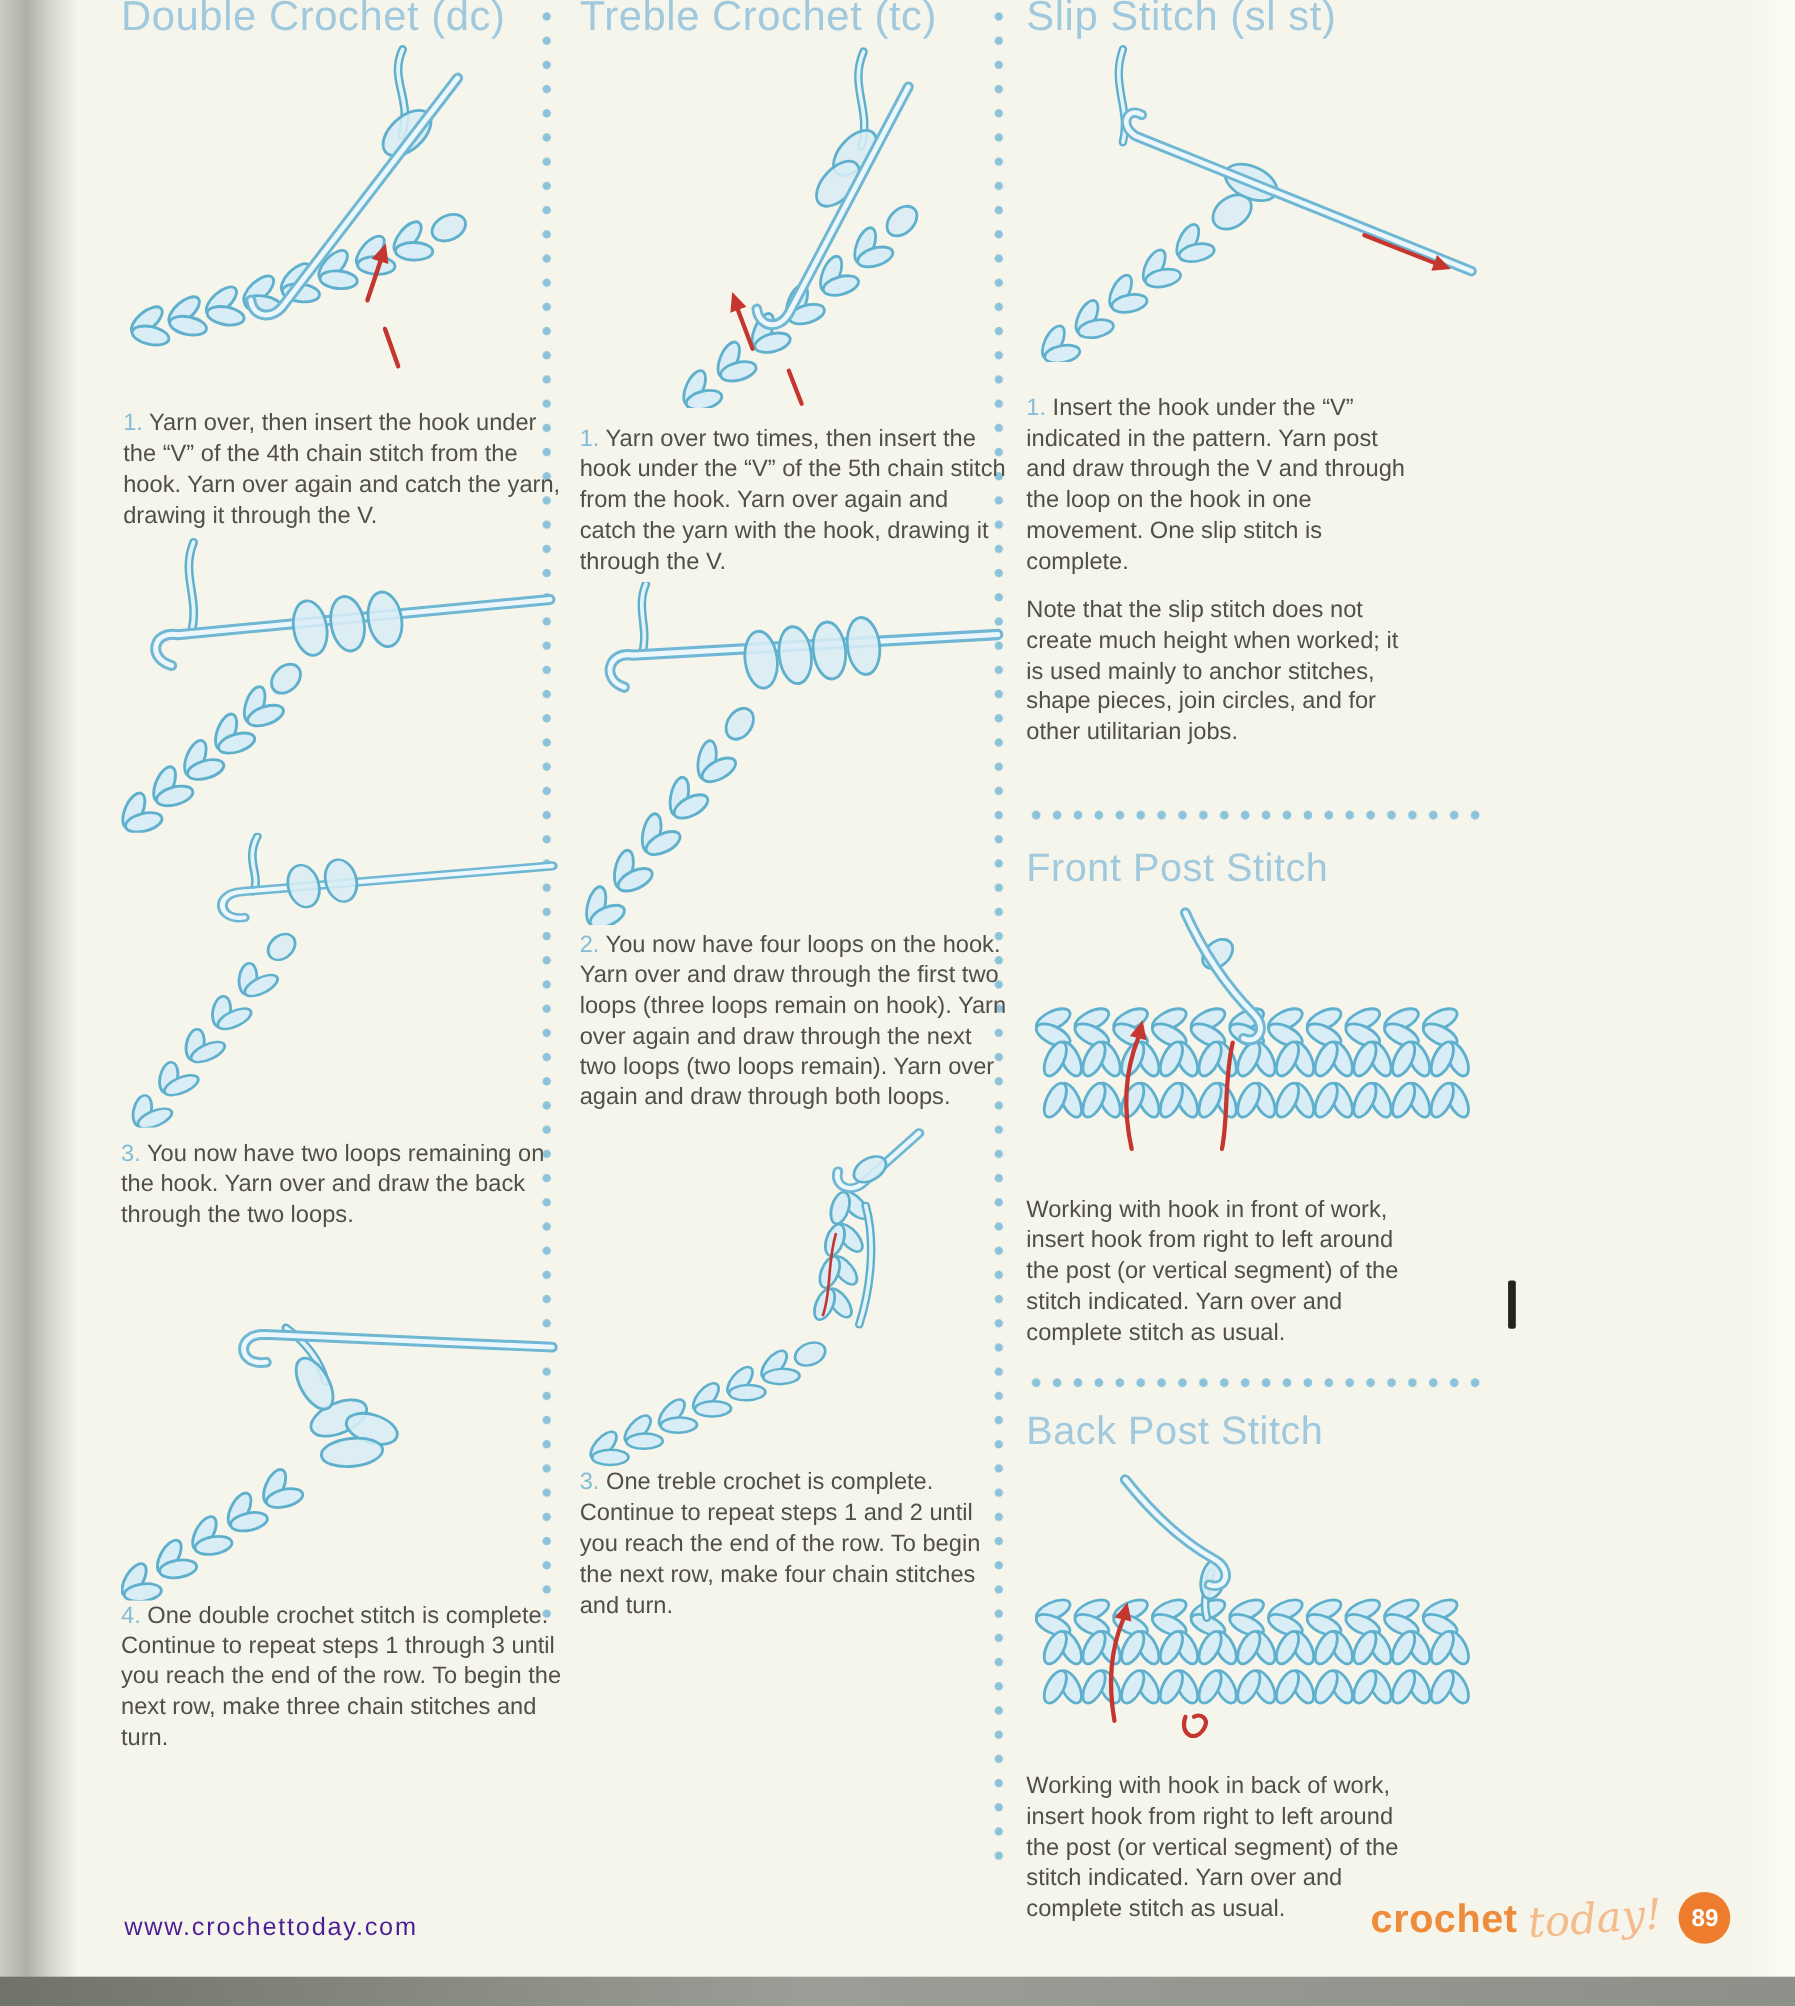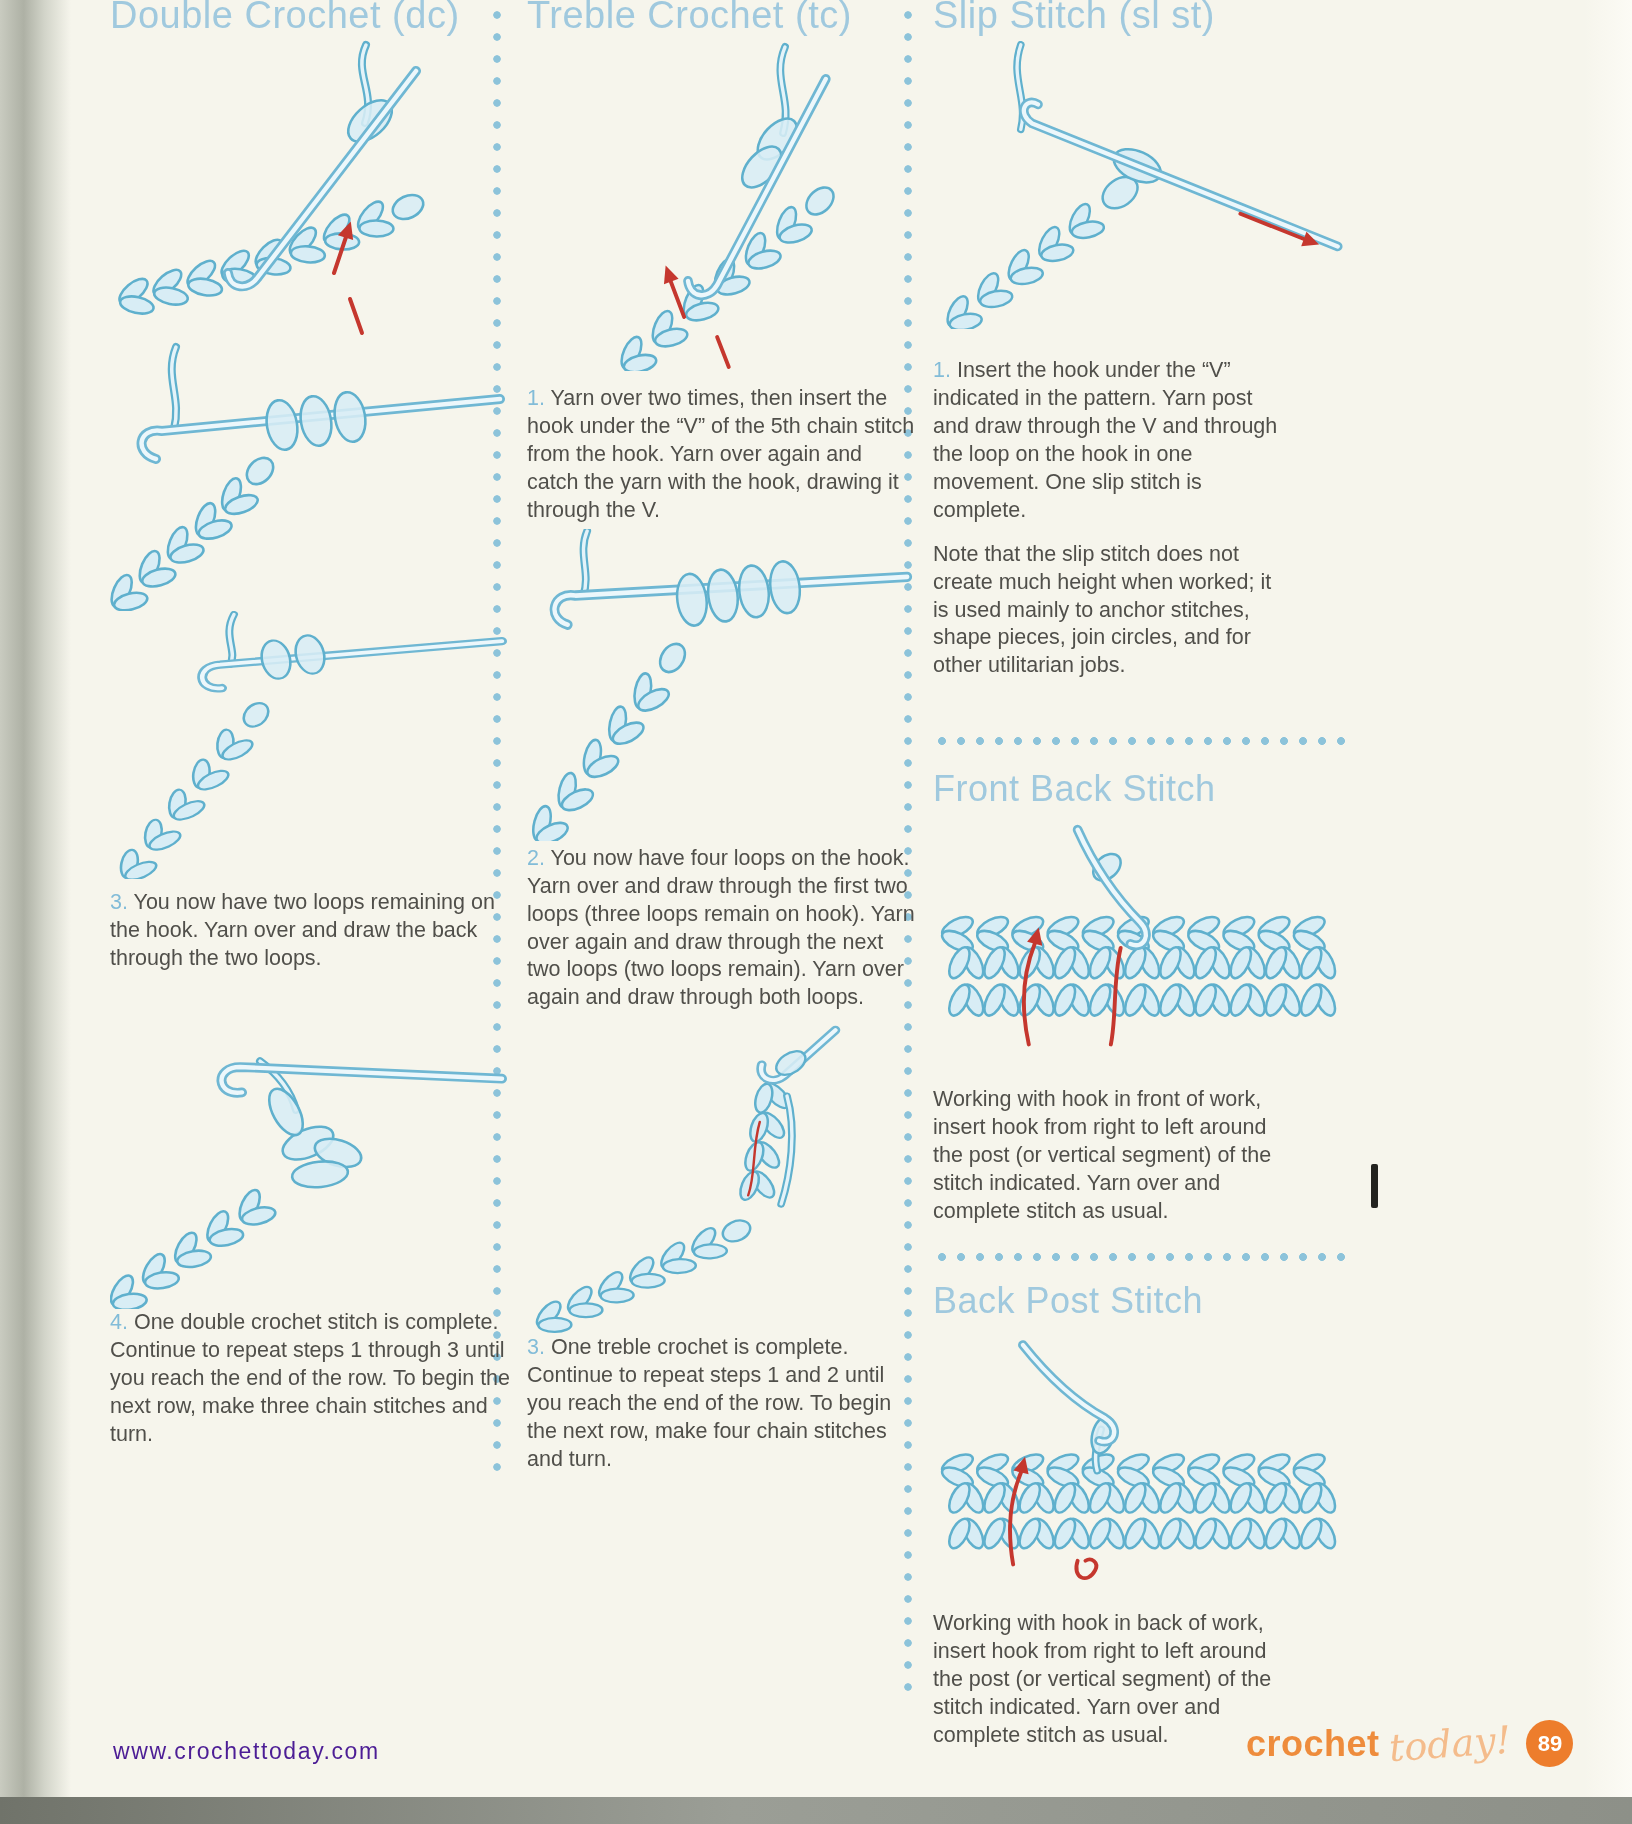--- a/index.html
+++ b/index.html
@@ -93,20 +93,24 @@
       <ellipse class="loop" cx="260" cy="84" rx="26" ry="15" transform="rotate(-42 260 84)"></ellipse>
       <path class="rod" d="M306 34 L148 240 C 138 254, 120 252, 118 236"></path>
       <path class="rodhi" d="M306 34 L148 240 C 138 254, 120 252, 118 236"></path>
       <g>
         <path class="red" d="M224 236 L236 200"></path>
         <use href="#ah" class="redhead" transform="translate(238 193) rotate(18)"></use>
         <path class="red" d="M240 262 L252 296"></path>
       </g>
     </svg>
 
+    <p class="step" style="margin:34px 0 0 2px">
+      <span class="num">1.</span>
+      <span>Yarn over, then insert the hook under the “V” of the 4th chain stitch from the hook. Yarn over again and catch the yarn, drawing it through the V.</span>
+    </p>
 
     <svg class="illus" style="margin-top:4px" width="400" height="270" viewBox="0 0 400 270" preserveAspectRatio="none">
       <path class="strand" d="M66 6 C 54 36, 72 56, 64 88"></path>
       <path class="strandhi" d="M66 6 C 54 36, 72 56, 64 88"></path>
       <g class="yarn">
         <use href="#lk" transform="translate(20 252) rotate(-40)"></use>
         <use href="#lk" transform="translate(48 228) rotate(-41)"></use>
         <use href="#lk" transform="translate(76 204) rotate(-42)"></use>
         <use href="#lk" transform="translate(104 180) rotate(-43)"></use>
         <use href="#lk" transform="translate(130 155) rotate(-45)"></use>
@@ -286,21 +290,21 @@
 
     <p class="step narrow" style="margin-top:28px">
       <span class="num">1.</span>
       <span>Insert the hook under the “V” indicated in the pattern. Yarn post and draw through the V and through the loop on the hook in one movement. One slip stitch is complete.</span>
     </p>
 
     <p class="note narrow" style="margin-top:16px">Note that the slip stitch does not create much height when worked; it is used mainly to anchor stitches, shape pieces, join circles, and for other utilitarian jobs.</p>
 
     <div class="hdots" style="margin-top:56px"></div>
 
-    <h2 class="sub" style="margin-top:22px">Front Back Stitch</h2>
+    <h2 class="sub" style="margin-top:22px">Front Post Stitch</h2>
 
     <svg class="illus" style="margin-top:6px" width="430" height="256" viewBox="0 0 440 260" preserveAspectRatio="none">
       <g class="yarn">
         <use href="#lk" transform="translate(30 120)"></use>
           <use href="#lk" transform="translate(66 120)"></use>
         <use href="#lk" transform="translate(102 120)"></use>
           <use href="#lk" transform="translate(138 120)"></use>
         <use href="#lk" transform="translate(174 120)"></use>
           <use href="#lk" transform="translate(210 120)"></use>
         <use href="#lk" transform="translate(246 120)"></use>

